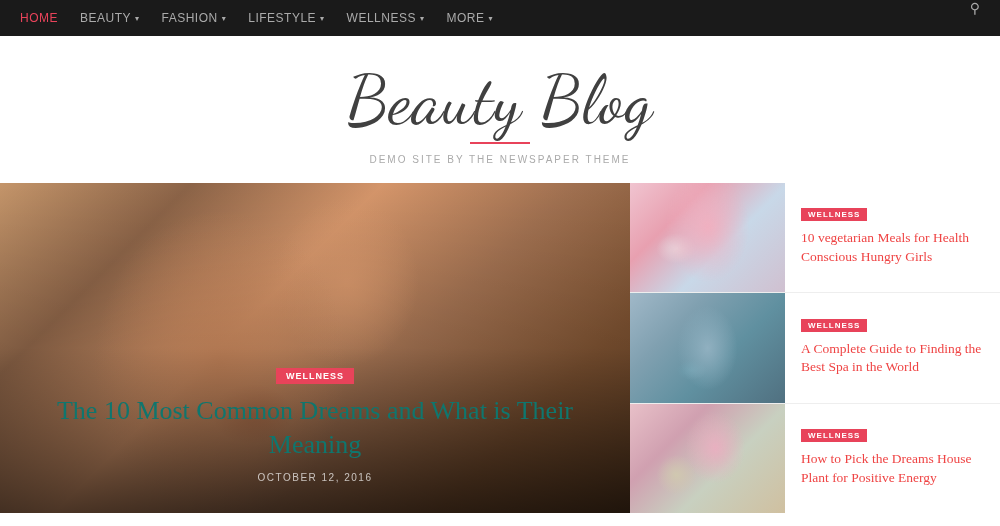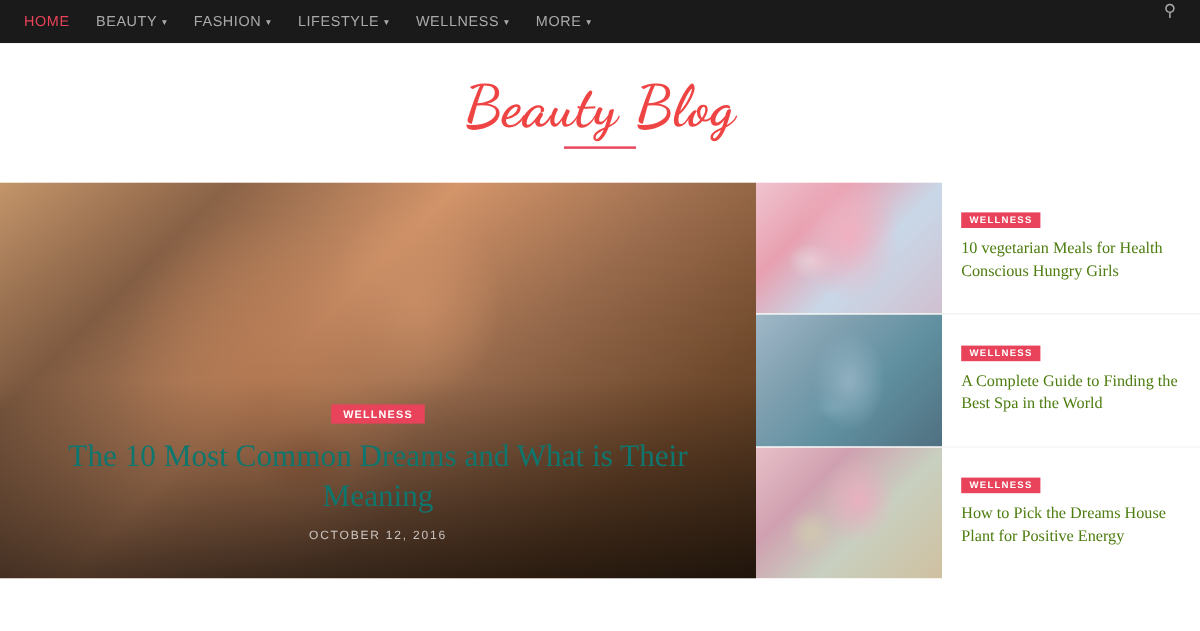--- a/index.html
+++ b/index.html
@@ -43,23 +43,23 @@
     }
 
     
     .header {
       text-align: center;
       padding: 30px 20px 18px;
       background: #fff;
     }
     .site-title {
       font-family: 'Brush Script MT', 'Dancing Script', cursive;
-      font-size: 48px;
-      color: #ef4444;
-      font-weight: bold;
+      font-size: 68px;
+      color: #404040;
+      font-weight: normal;
       line-height: 1;
       letter-spacing: 1px;
     }
     .header-divider {
       width: 60px;
       height: 2px;
       background: #e8435a;
       margin: 8px auto 10px;
     }
     .site-tagline {
@@ -217,21 +217,21 @@
       font-size: 8px;
       font-family: Arial, sans-serif;
       font-weight: bold;
       letter-spacing: 1px;
       text-transform: uppercase;
       padding: 2px 7px;
       margin-bottom: 8px;
       align-self: flex-start;
     }
     .article-title {
-      color: #4d7c0f;
+      color: #ef4444;
       font-size: 13.5px;
       font-family: 'Georgia', serif;
       font-weight: normal;
       line-height: 1.4;
     }
   </style>
 </head>
 <body>
 
 <nav class="navbar">
@@ -257,20 +257,21 @@
       <span>MORE</span>
       <span class="chevron">▾</span>
     </span>
   </div>
   <span class="nav-search">⚲</span>
 </nav>
 
 <header class="header">
   <div class="site-title">Beauty Blog</div>
   <div class="header-divider"></div>
+  <div class="site-tagline">DEMO SITE BY THE NEWSPAPER THEME</div>
 </header>
 
 <div class="main-grid">
 
   <article class="featured">
     <div class="featured-img"></div>
     <div class="featured-content">
       <div class="category-badge">WELLNESS</div>
       <h1 class="featured-title">The 10 Most Common Dreams and What is Their Meaning</h1>
       <div class="featured-date">OCTOBER 12, 2016</div>

